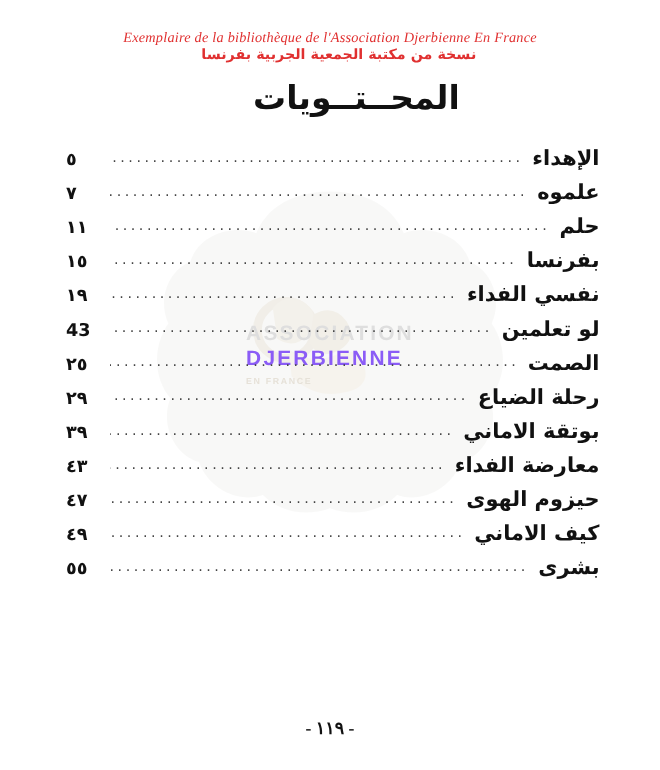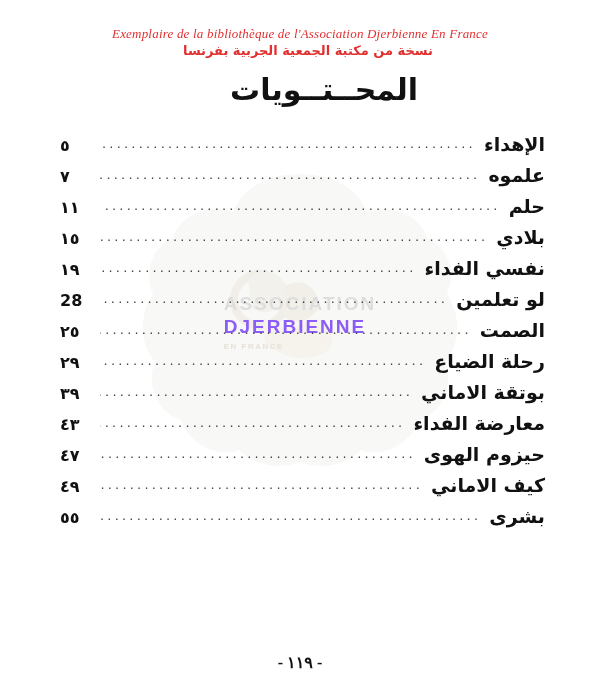--- a/index.html
+++ b/index.html
@@ -232,35 +232,35 @@
       <span class="toc-page">٧</span>
     </div>
 
     <div class="toc-row">
       <span class="toc-label">حلم</span>
       <span class="toc-dots">...............................................................................................</span>
       <span class="toc-page">١١</span>
     </div>
 
     <div class="toc-row">
-      <span class="toc-label">بلادي</span>
+      <span class="toc-label">بفرنسا</span>
       <span class="toc-dots">...............................................................................................</span>
       <span class="toc-page">١٥</span>
     </div>
 
     <div class="toc-row">
       <span class="toc-label">نفسي الفداء</span>
       <span class="toc-dots">...............................................................................................</span>
       <span class="toc-page">١٩</span>
     </div>
 
     <div class="toc-row">
       <span class="toc-label">لو تعلمين</span>
       <span class="toc-dots">...............................................................................................</span>
-      <span class="toc-page">28</span>
+      <span class="toc-page">43</span>
     </div>
 
     <div class="toc-row">
       <span class="toc-label">الصمت</span>
       <span class="toc-dots">...............................................................................................</span>
       <span class="toc-page">٢٥</span>
     </div>
 
     <div class="toc-row">
       <span class="toc-label">رحلة الضياع</span>

